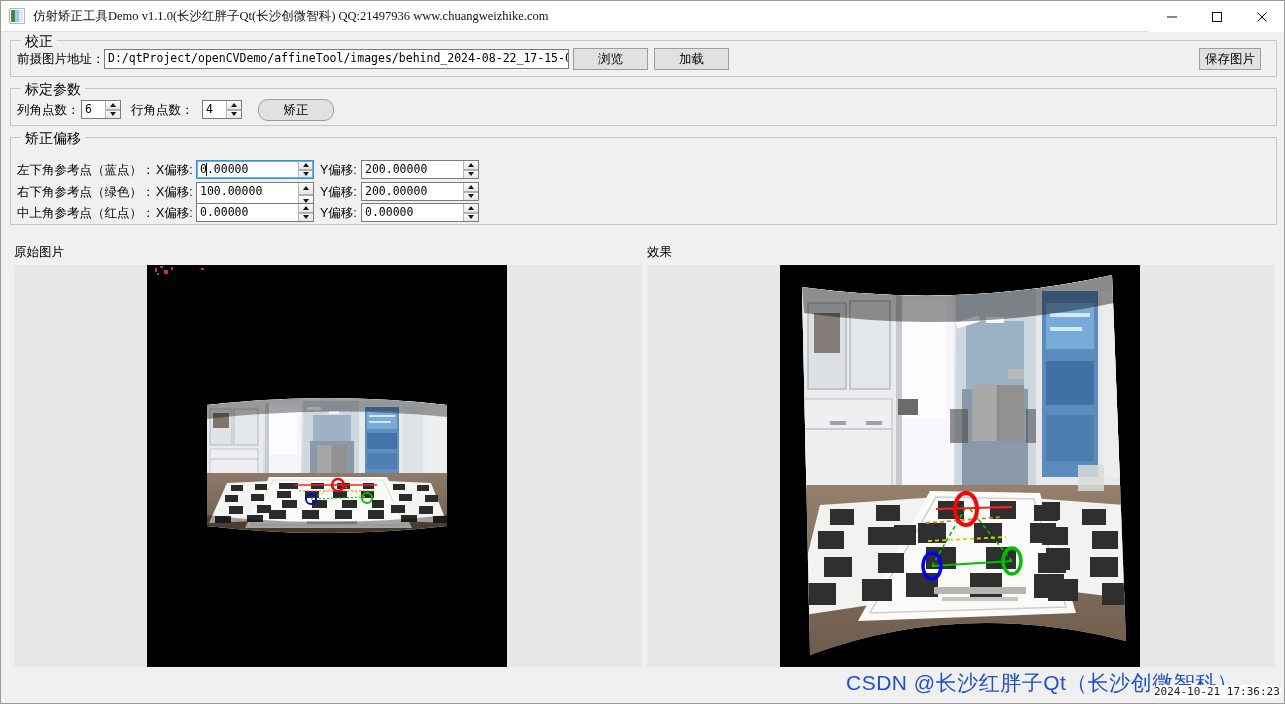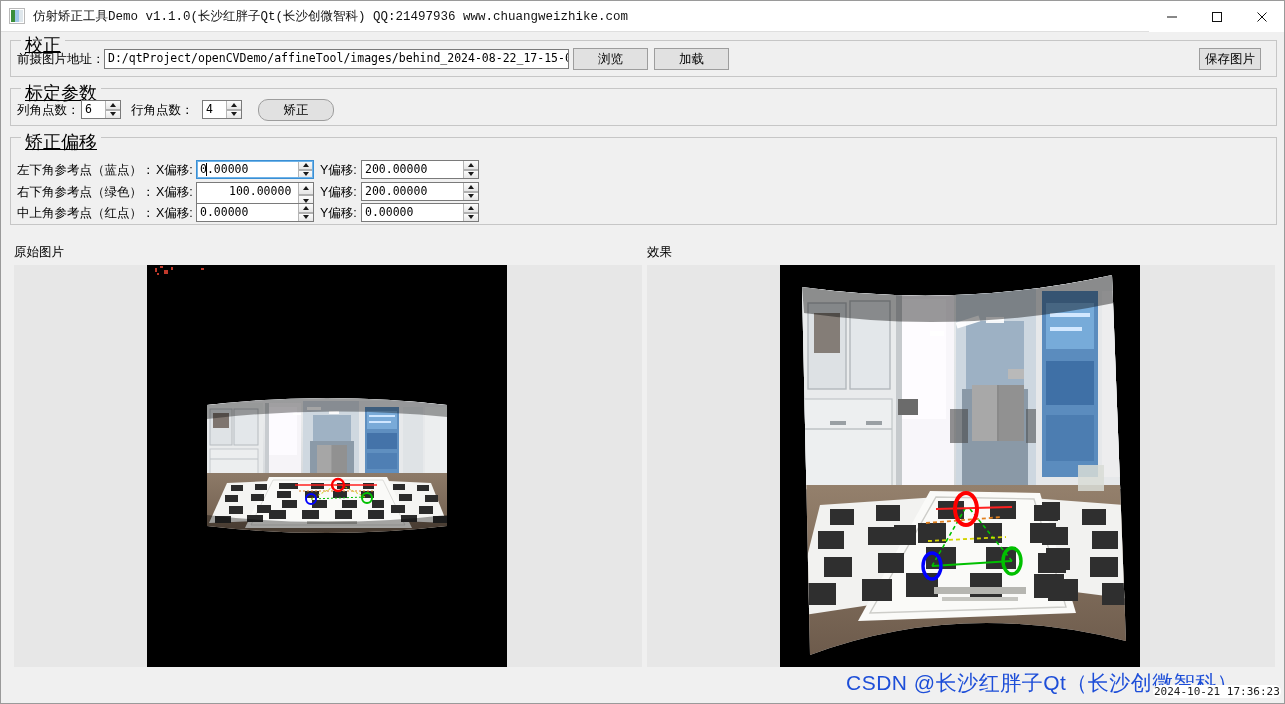--- a/index.html
+++ b/index.html
@@ -36,21 +36,21 @@
     position: relative; flex: none;
     box-sizing: border-box;
   }
   .app-icon i { position: absolute; display: block; }
   .app-icon i.a { left: 1px; top: 1px; width: 4px; height: 12px; background: #3b8f3b; }
   .app-icon i.b { left: 5px; top: 1px; width: 4px; height: 12px; background: #9fc7e8; }
   .app-icon i.c { left: 9px; top: 1px; width: 4px; height: 12px; background: #dfe7ec; }
   .title-text {
     font-size: 12.5px; color: #111;
     white-space: nowrap;
-    font-family: Liberation Mono, monospace;
+    font-family: Liberation Serif, serif;
   }
   .win-controls {
     position: absolute; right: 0; top: 0;
     height: 31px; display: flex;
   }
   .win-btn {
     width: 45px; height: 31px;
     display: flex; align-items: center; justify-content: center;
     background: #ffffff;
   }
@@ -60,24 +60,23 @@
   .group {
     position: absolute;
     border: 1px solid #c6c6c6;
     box-sizing: border-box;
   }
   .group > .legend {
     position: absolute;
     top: -8px; left: 10px;
     background: #f0f0f0;
     padding: 0 4px;
-    font-size: 18px;
+    font-size: 14px;
     color: #000;
     white-space: nowrap;
-    text-decoration: underline;
   }
 
   .lbl {
     position: absolute;
     font-size: 12.5px;
     white-space: nowrap;
     color: #000;
     line-height: 16px;
   }
 
@@ -291,21 +290,21 @@
           <span class="tri-up"></span>
         </div>
       <div class="ar dn">
           <span class="tri-dn"></span>
         </div>
     </div>
   </div>
 
   <div class="lbl" style="left:16px; top:183px;">右下角参考点（绿色）：</div>
   <div class="lbl" style="left:155px; top:183px;">X偏移:</div>
-  <div class="spin" style="left:195px; top:181px; width:118px; height:25px;padding-left:29px;">
+  <div class="spin" style="left:195px; top:181px; width:118px; height:25px;">
     <div class="sv">100.00000</div>
     <div class="arrows">
       <div class="ar up">
           <span class="tri-up"></span>
         </div>
       <div class="ar dn">
           <span class="tri-dn"></span>
         </div>
     </div>
   </div>

